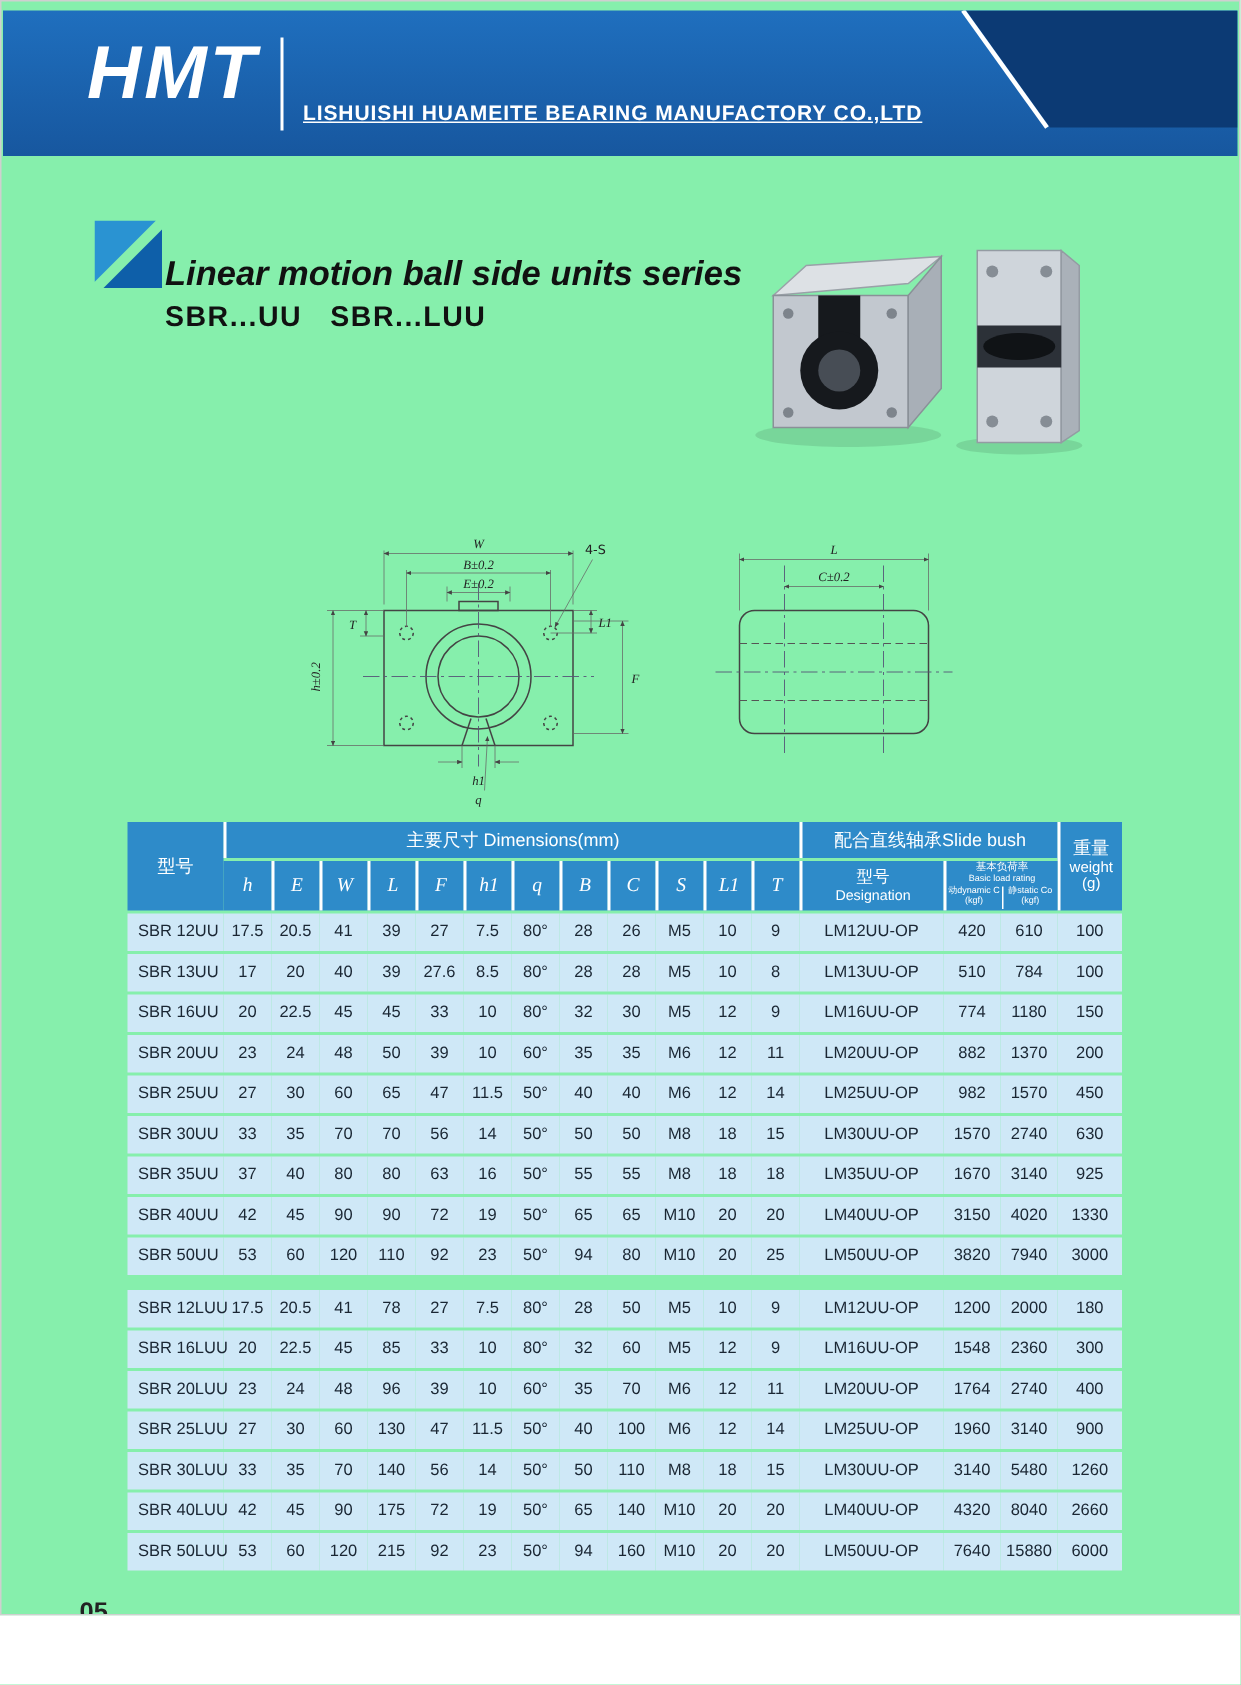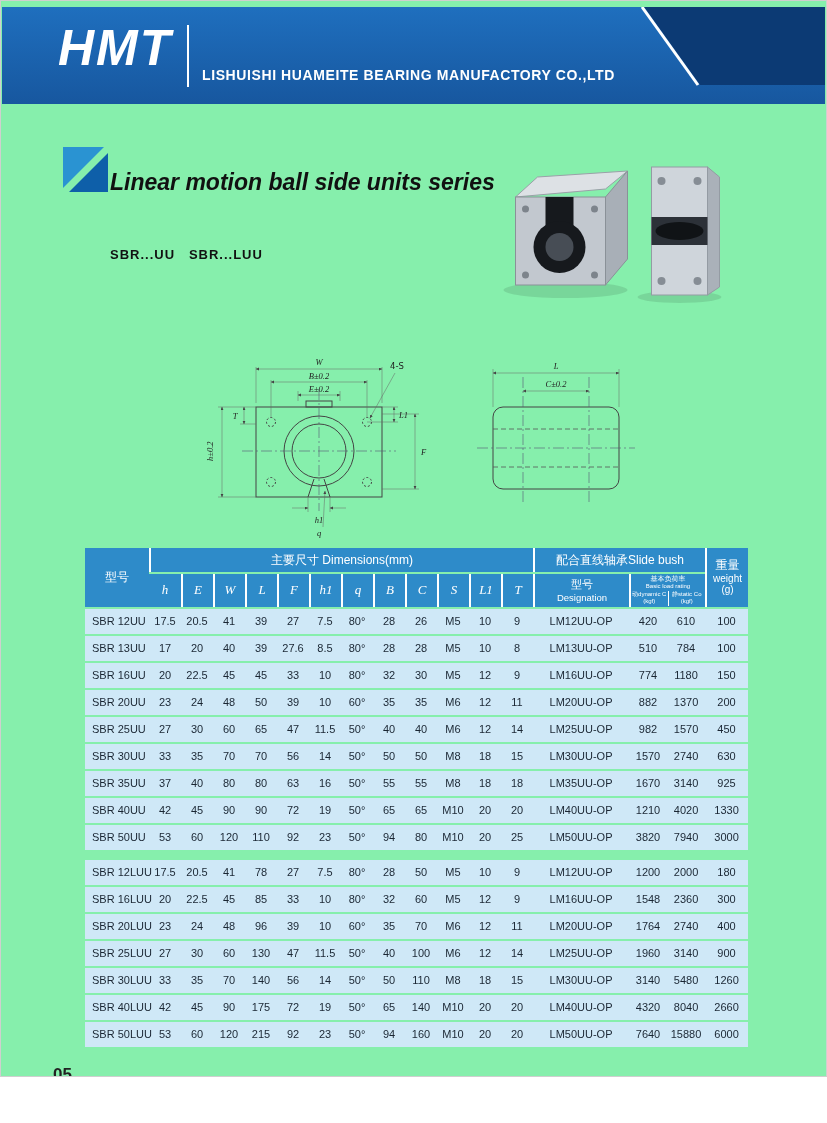--- a/index.html
+++ b/index.html
@@ -13,30 +13,30 @@
   
   .banner { position:absolute; left:1px; top:6px; width:823px; height:97px;
             background:linear-gradient(180deg,#1f6fbe 0%,#17579f 100%); }
   .banner-deco { position:absolute; right:0; top:0; width:823px; height:97px; }
   .logo { position:absolute; left:56px; top:12px; font-size:50px; font-weight:bold;
           font-style:italic; color:#fff; letter-spacing:2px; }
   .banner-divider { position:absolute; left:185px; top:18px; width:2px; height:62px; background:#fff; }
   .company-cn { position:absolute; left:199px; top:15px; font-size:28px; font-weight:bold;
                 color:#fff; letter-spacing:2px; white-space:nowrap; }
   .company-en { position:absolute; left:200px; top:60px; font-size:14px; font-weight:bold;
-                color:#fff; letter-spacing:0.6px; white-space:nowrap; }
+                color:#fff; letter-spacing:0.6px; white-space:nowrap;text-decoration:underline; }
 
   
   .title-icon { position:absolute; left:62px; top:146px; width:45px; height:45px; }
   .series-cn { position:absolute; left:112px; top:148px; font-size:21px; font-weight:bold;
                color:#e60012; letter-spacing:1px; white-space:nowrap; }
   .series-en { position:absolute; left:109px; top:168px; font-size:23px; font-weight:bold;
                color:#111; white-space:nowrap;font-style:italic; }
-  .series-models { position:absolute; left:109px; top:200px; font-size:13px; font-weight:bold;
-                   color:#111; white-space:pre; letter-spacing:1px;margin-top:46px; }
+  .series-models { position:absolute; left:109px; top:200px; font-size:19px; font-weight:bold;
+                   color:#111; white-space:pre; letter-spacing:1px; }
 
   
   .product-photo { position:absolute; left:492px; top:156px; width:245px; height:150px; }
   .drawing-front { position:absolute; left:193px; top:328px; width:250px; height:210px; }
   .drawing-side  { position:absolute; left:462px; top:342px; width:190px; height:175px; }
   .draw-line { stroke:#444; stroke-width:1; fill:none; }
   .draw-thin { stroke:#666; stroke-width:0.5; fill:none; }
   .draw-center { stroke:#557; stroke-width:0.6; fill:none; stroke-dasharray:11 3 2 3; }
   .draw-dash { stroke:#555; stroke-width:0.8; fill:none; stroke-dasharray:5 3; }
   .draw-text { font-family:"Liberation Serif","DejaVu Serif",serif; font-style:italic;
@@ -418,21 +418,21 @@
           <td>90</td>
           <td>72</td>
           <td>19</td>
           <td>50°</td>
           <td>65</td>
           <td>65</td>
           <td>M10</td>
           <td>20</td>
           <td>20</td>
           <td>LM40UU-OP</td>
-          <td>1210</td>
+          <td>3150</td>
           <td>4020</td>
           <td>1330</td>
         </tr>
 
         <tr>
           <td class="model">SBR 50UU</td>
           <td>53</td>
           <td>60</td>
           <td>120</td>
           <td>110</td>

